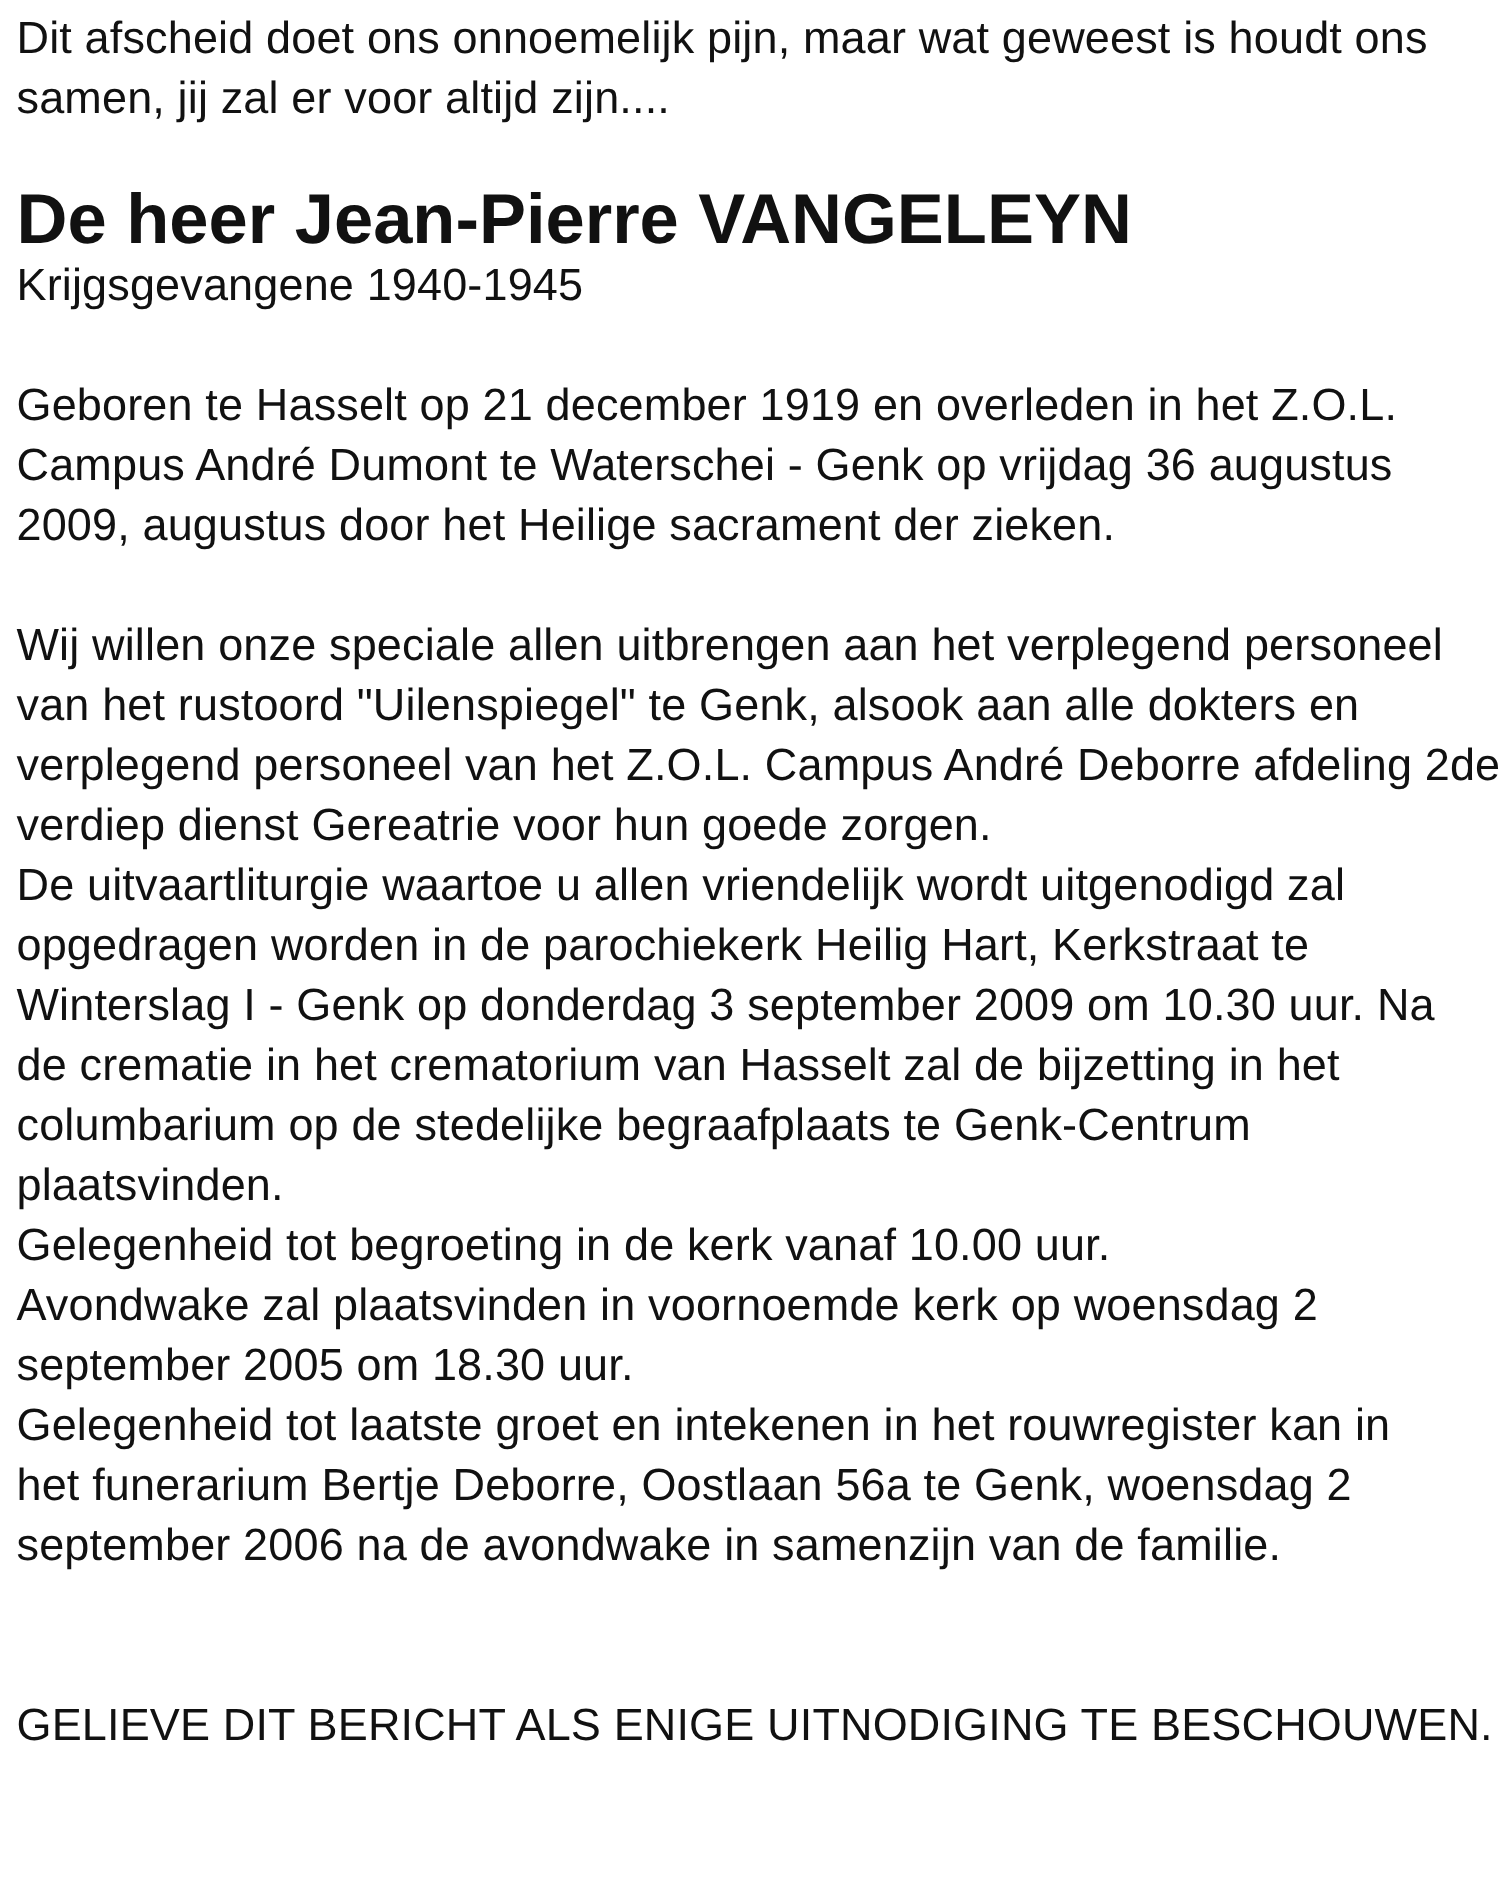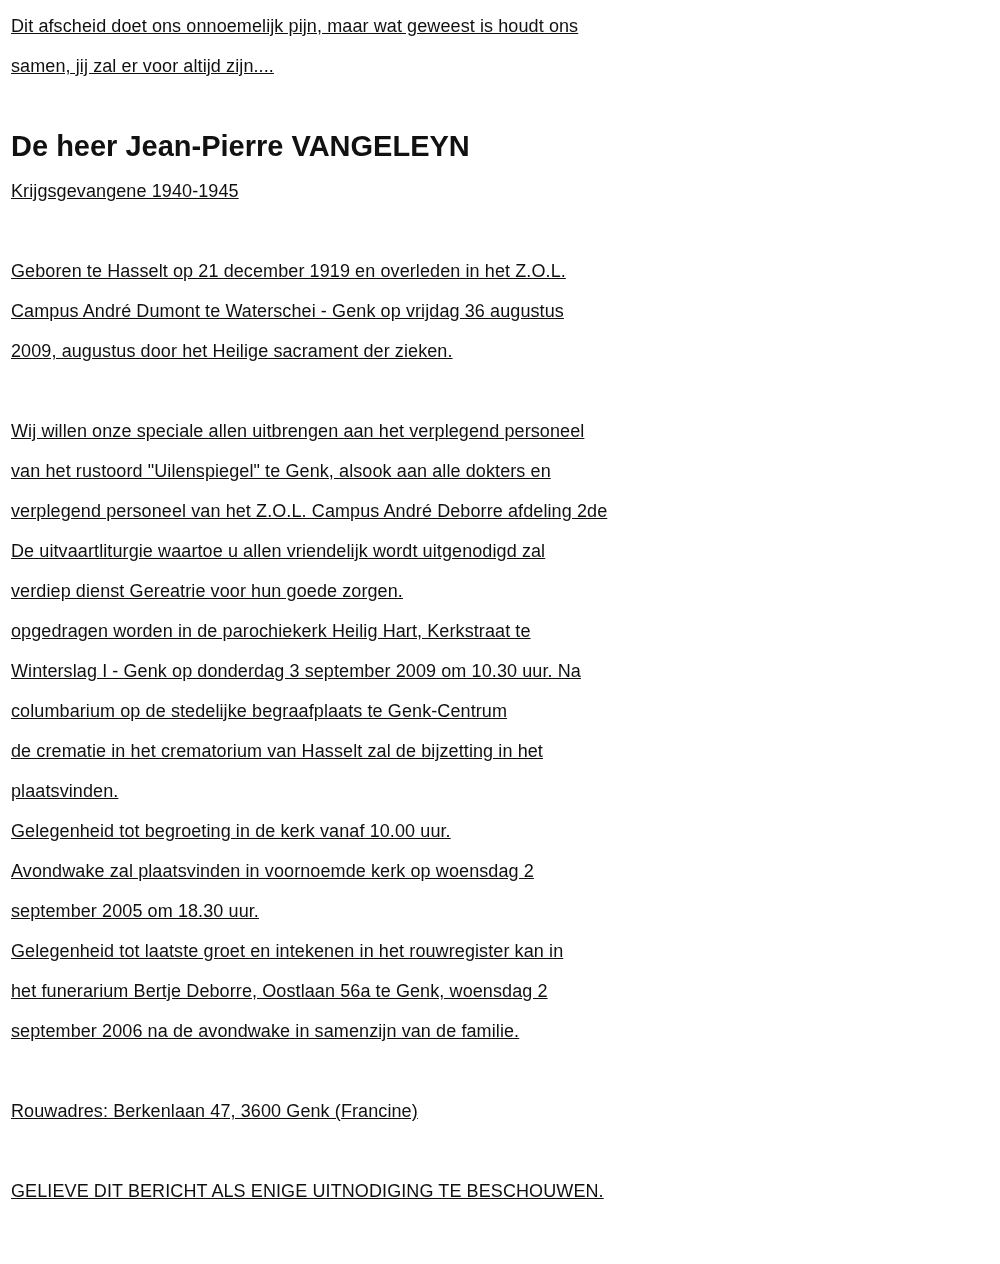--- a/index.html
+++ b/index.html
@@ -14,29 +14,28 @@
       color: #111111;
       font-family: "Liberation Sans", sans-serif;
     }
     .doc {
       position: relative;
       padding: 6px 11px 0 11px;
       box-sizing: border-box;
       width: 1000px;
     }
     .line {
-      font-size: 18px;
+      font-size: 30px;
       line-height: 40px;
       height: 40px;
       white-space: nowrap;
       letter-spacing: 0.1px;
-      text-decoration: underline;
     }
     .title {
-      font-size: 29px;
+      font-size: 47px;
       font-weight: bold;
       line-height: 40px;
       height: 40px;
       margin-top: 40px;
       margin-bottom: 5px;
       white-space: nowrap;
     }
     .gap {
       height: 40px;
     }
@@ -64,36 +63,35 @@
     <div class="line">Campus André Dumont te Waterschei - Genk op vrijdag 36 augustus</div>
     <div class="line">2009, augustus door het Heilige sacrament der zieken.</div>
   </div>
 
   <div class="gap"></div>
 
   <div>
     <div class="line">Wij willen onze speciale allen uitbrengen aan het verplegend personeel</div>
     <div class="line">van het rustoord "Uilenspiegel" te Genk, alsook aan alle dokters en</div>
     <div class="line">verplegend personeel van het Z.O.L. Campus André Deborre afdeling 2de</div>
+    <div class="line">verdiep dienst Gereatrie voor hun goede zorgen.</div>
     <div class="line">De uitvaartliturgie waartoe u allen vriendelijk wordt uitgenodigd zal</div>
-    <div class="line">verdiep dienst Gereatrie voor hun goede zorgen.</div>
     <div class="line">opgedragen worden in de parochiekerk Heilig Hart, Kerkstraat te</div>
     <div class="line">Winterslag I - Genk op donderdag 3 september 2009 om 10.30 uur. Na</div>
+    <div class="line">de crematie in het crematorium van Hasselt zal de bijzetting in het</div>
     <div class="line">columbarium op de stedelijke begraafplaats te Genk-Centrum</div>
-    <div class="line">de crematie in het crematorium van Hasselt zal de bijzetting in het</div>
     <div class="line">plaatsvinden.</div>
     <div class="line">Gelegenheid tot begroeting in de kerk vanaf 10.00 uur.</div>
     <div class="line">Avondwake zal plaatsvinden in voornoemde kerk op woensdag 2</div>
     <div class="line">september 2005 om 18.30 uur.</div>
     <div class="line">Gelegenheid tot laatste groet en intekenen in het rouwregister kan in</div>
     <div class="line">het funerarium Bertje Deborre, Oostlaan 56a te Genk, woensdag 2</div>
     <div class="line">september 2006 na de avondwake in samenzijn van de familie.</div>
   </div>
 
   <div class="gap"></div>
 
-  <div class="line">Rouwadres: Berkenlaan 47, 3600 Genk (Francine)</div>
 
   <div class="gap"></div>
 
   <div class="line">GELIEVE DIT BERICHT ALS ENIGE UITNODIGING TE BESCHOUWEN.</div>
 
 </div>
 
 </body></html>

